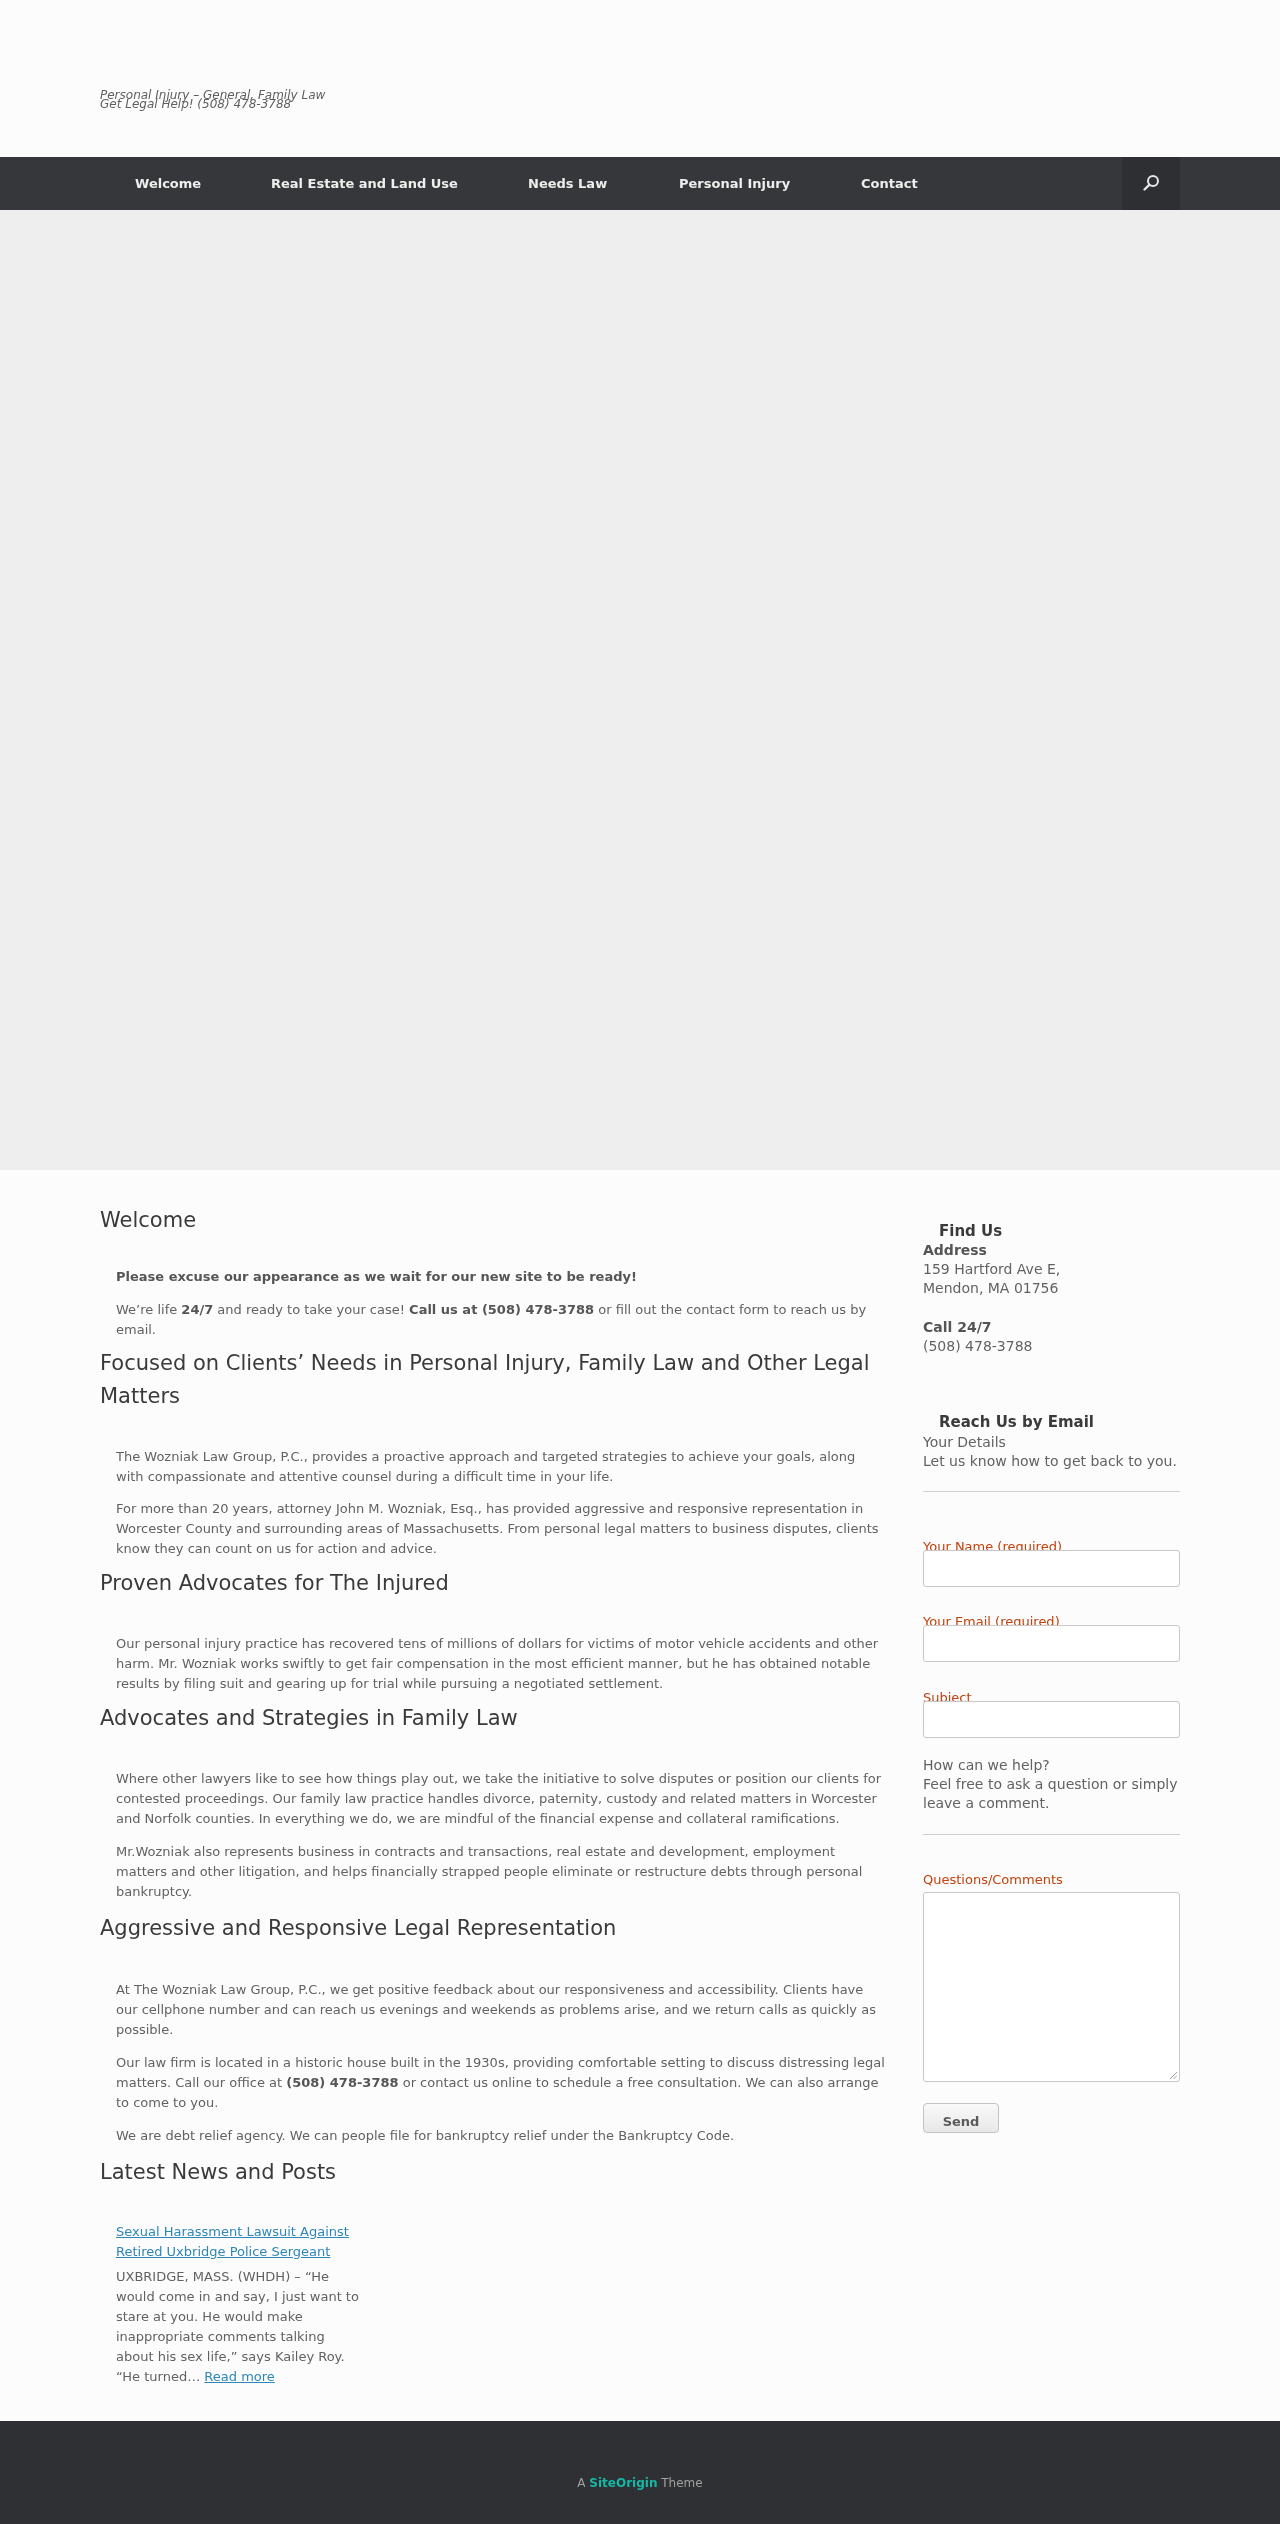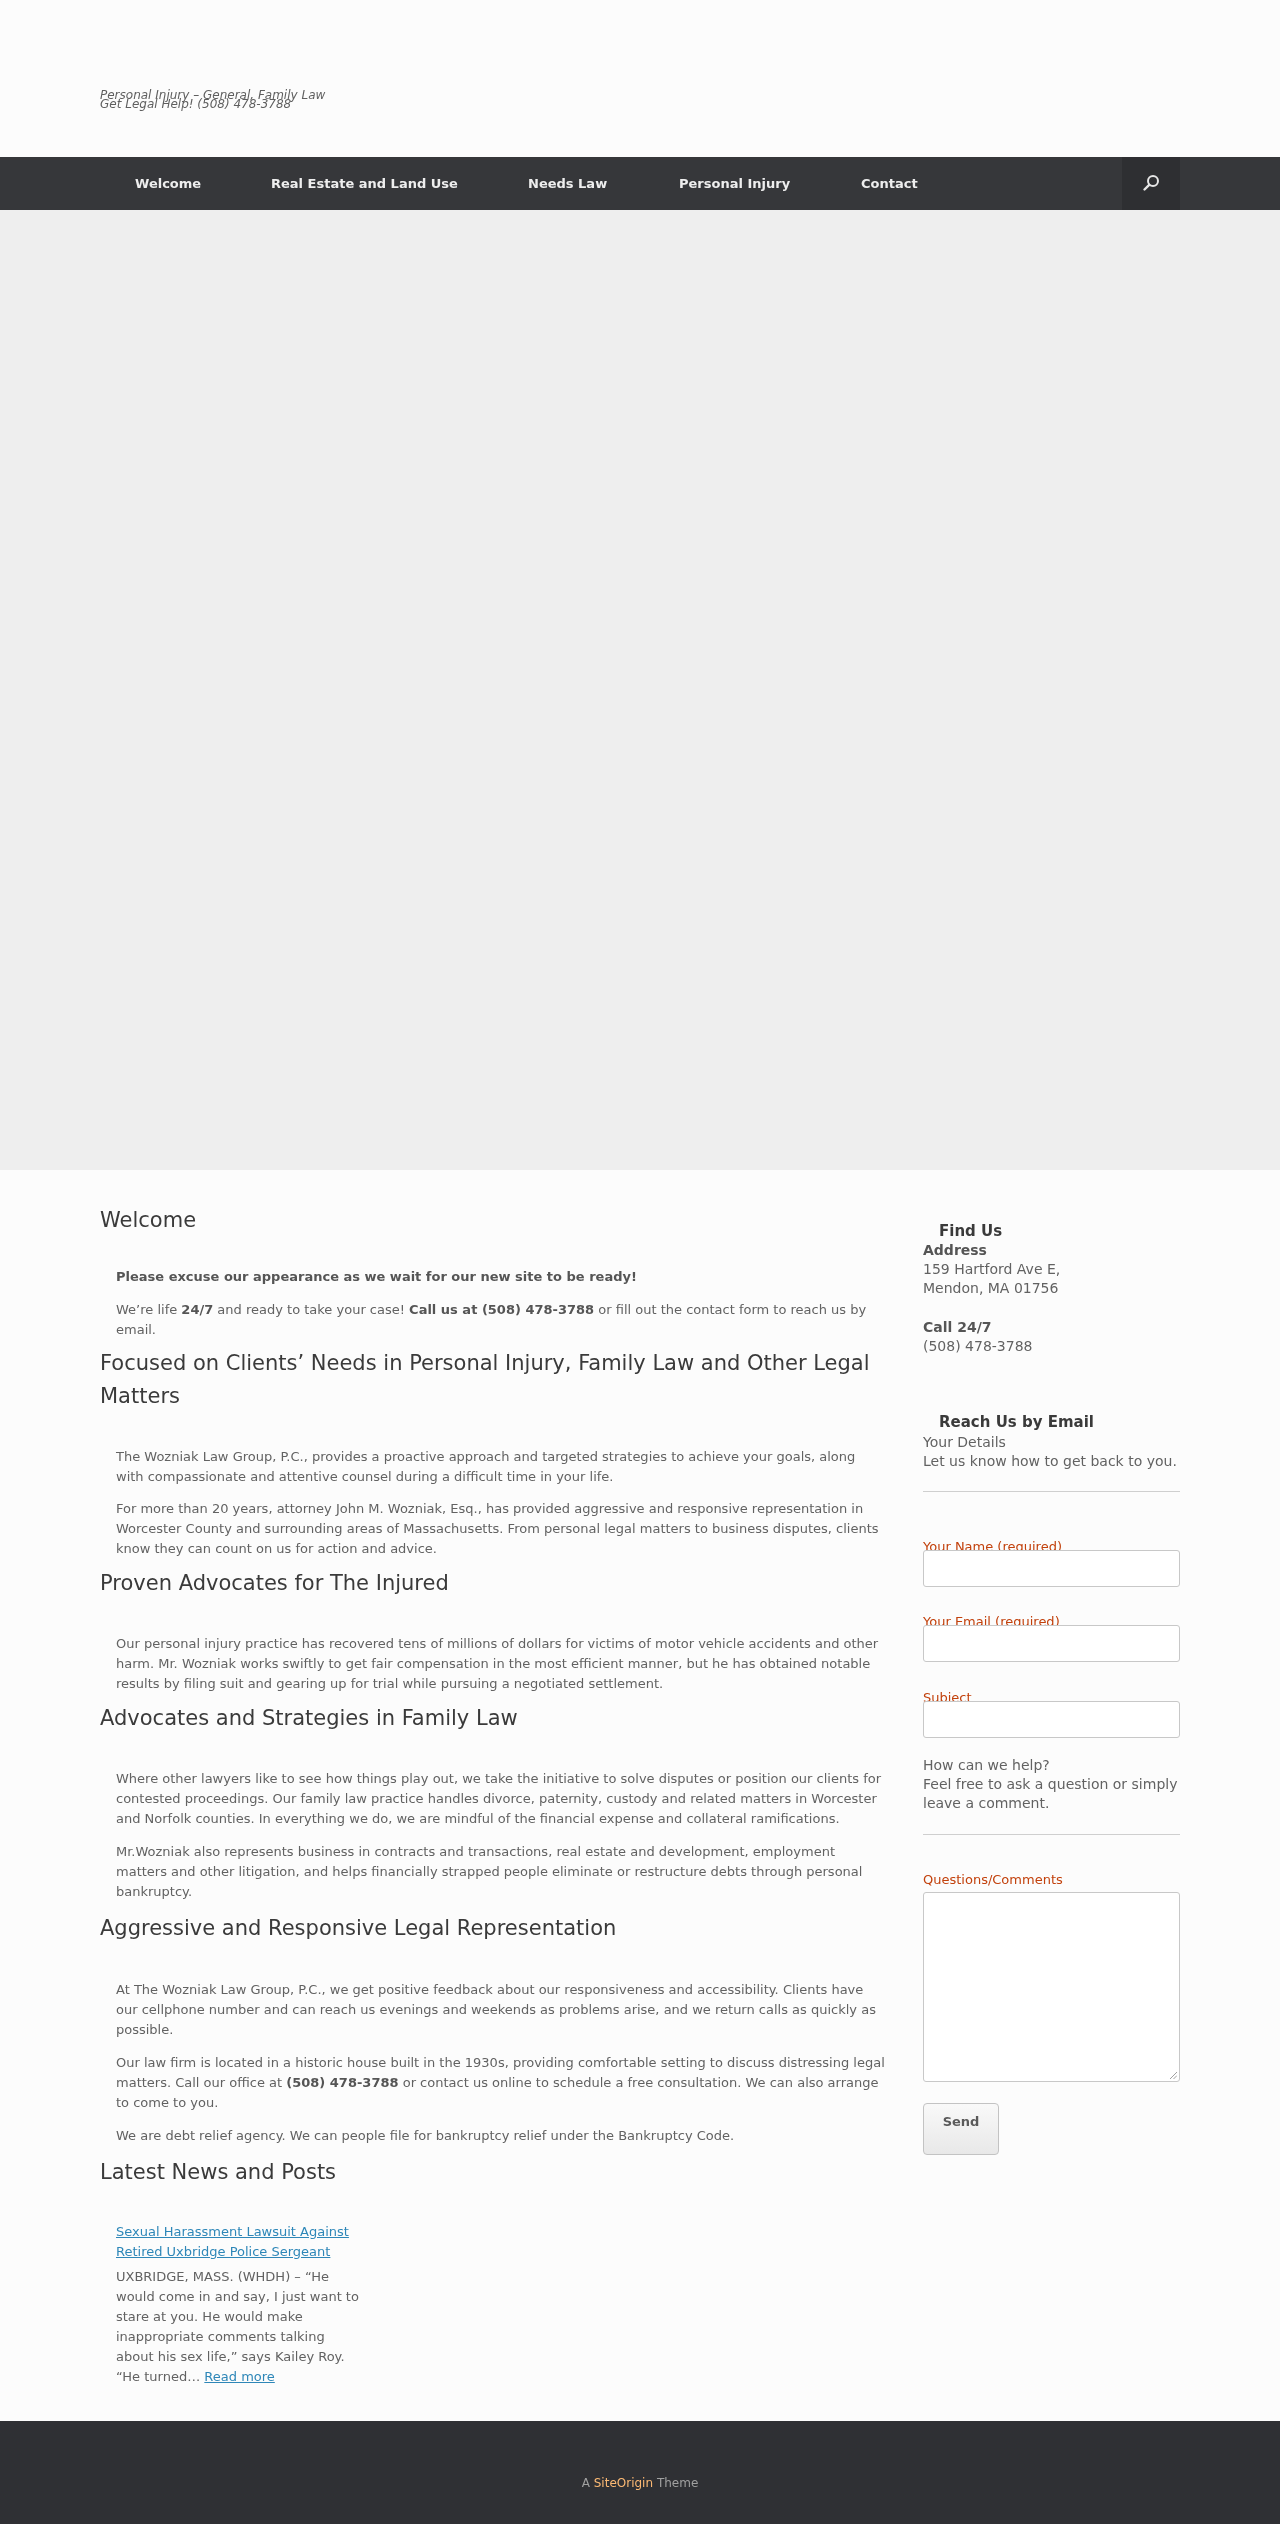--- a/index.html
+++ b/index.html
@@ -33,25 +33,25 @@
 
   .sidebar { position: absolute; left: 923px; top: 1170px; width: 257px; }
   .sidebar h3 { position: absolute; left: 0; margin: 16px; font-size: 15px; font-weight: bold; color: #3a3a3a; line-height: 20px; white-space: nowrap; }
   .sb-text { position: absolute; left: 0; font-size: 14px; line-height: 19px; color: #626262; width: 257px; }
   .sb-text b { color: #555; }
   .divider { position: absolute; left: 0; width: 257px; height: 1px; background: #cfcfcf; }
   .field-label { position: absolute; left: 0; font-size: 13px; color: #c2410c; line-height: 16px; white-space: nowrap; }
   .field { position: absolute; left: 0; width: 257px; height: 37px; background: #fff; border: 1px solid #c8c8c8; border-radius: 3px; }
   .textarea { position: absolute; left: 0; width: 257px; height: 190px; background: #fff; border: 1px solid #c8c8c8; border-radius: 3px; }
   .resize-grip { position: absolute; right: 2px; bottom: 2px; width: 8px; height: 8px; }
-  .send-btn { position: absolute; left: 0; width: 76px; height: 52px; border: 1px solid #c3c3c3; border-radius: 4px; background: linear-gradient(#f9f9f9, #e8e8e8); color: #5a5a5a; font-weight: bold; font-size: 13px; line-height: 36px; text-align: center; cursor: pointer; }
+  .send-btn { position: absolute; left: 0; width: 76px; height: 30px; border: 1px solid #c3c3c3; border-radius: 4px; background: linear-gradient(#f9f9f9, #e8e8e8); color: #5a5a5a; font-weight: bold; font-size: 13px; line-height: 36px; text-align: center; cursor: pointer; }
 
   .footer { position: absolute; left: 0; top: 2421px; width: 1280px; height: 103px; background: #2f3034; text-align: center; }
   .footer-text { position: absolute; left: 0; width: 1280px; top: 0; line-height: 124px; font-size: 12px; color: #a0a0a0; }
-  .footer-text .brand { color: #fdba74; cursor: pointer; }
+  .footer-text .brand { color: #14b8a6; cursor: pointer; font-weight: bold; }
 </style>
 </head>
 <body>
 
 <header class="masthead">
   <div class="tagline l1">Personal Injury – General, Family Law</div>
   <div class="tagline l2">Get Legal Help! (508) 478-3788</div>
 </header>
 
 <nav class="nav">

